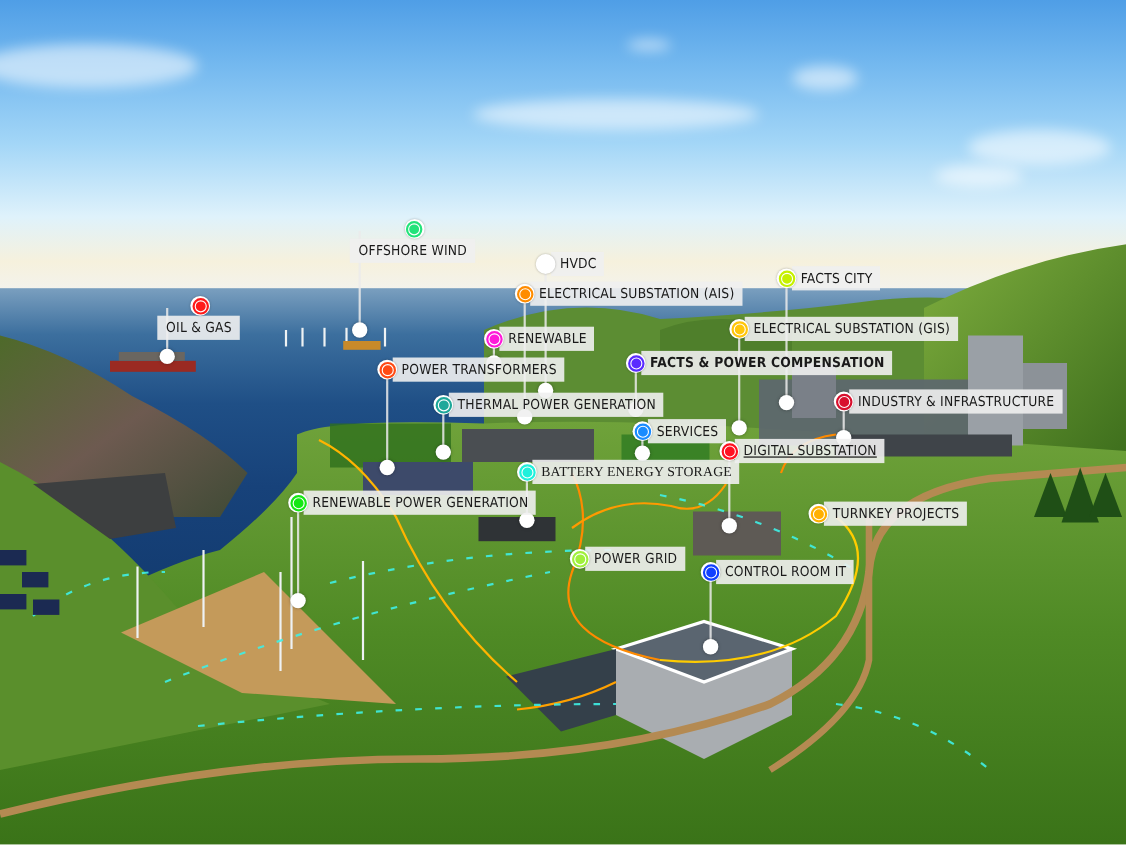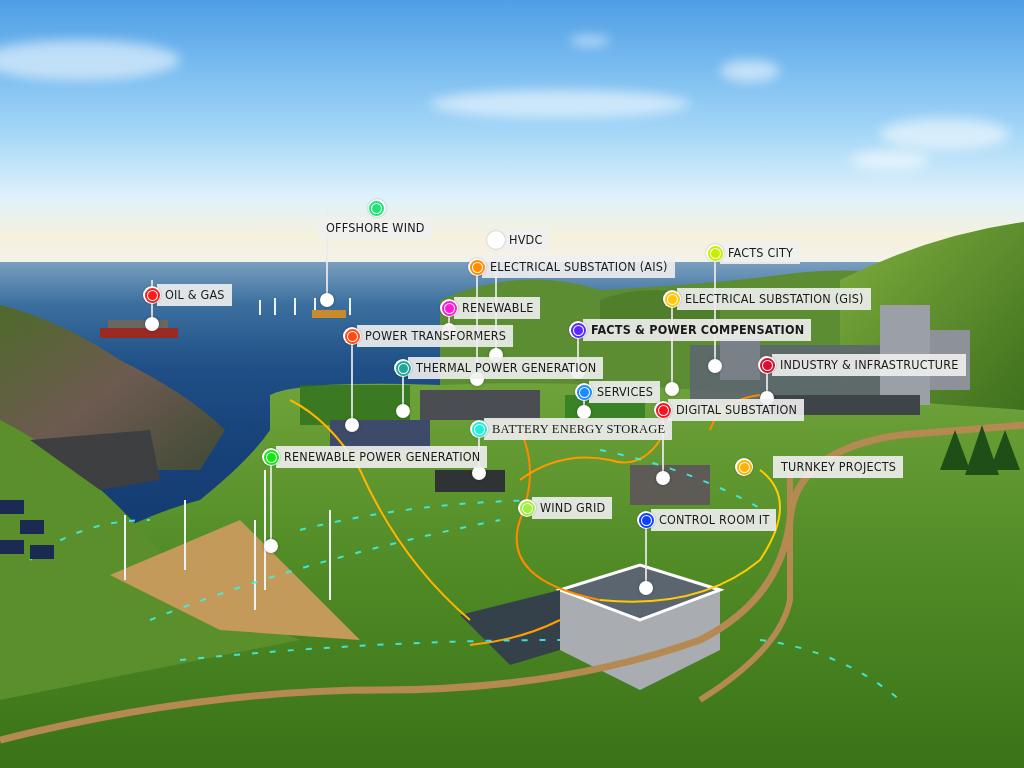--- a/index.html
+++ b/index.html
@@ -136,21 +136,21 @@
         <rect x="20" y="520" width="24" height="14"></rect>
       <rect x="0" y="540" width="24" height="14"></rect>
         <rect x="30" y="545" width="24" height="14"></rect>
     </g>
   </svg>
 
   <div id="hotspots">
       <div class="hotspot">
         <div class="pin" style="left: 151px; top: 280px; height: 44px;"></div>
         <div class="endpoint" style="left: 152px; top: 324px;"></div>
-        <div class="label" style="left: 143px; top: 284px;">
+        <div class="label" style="left: 143px; top: 269px; flex-direction: column;">
           <span class="ring">
             <span class="dot" style="background: rgb(255, 26, 26); color: rgb(255, 26, 26);"></span>
           </span>
           <span class="text">OIL &amp; GAS</span>
         </div>
       </div>
       <div class="hotspot">
         <div class="pin" style="left: 326px; top: 210px; height: 90px;"></div>
         <div class="endpoint" style="left: 327px; top: 300px;"></div>
         <div class="label" style="left: 318px; top: 199px; flex-direction: column;">
@@ -256,21 +256,21 @@
         <div class="label" style="left: 575px; top: 381px;">
           <span class="ring">
             <span class="dot" style="background: rgb(26, 140, 255); color: rgb(26, 140, 255);"></span>
           </span>
           <span class="text">SERVICES</span>
         </div>
       </div>
       <div class="hotspot">
         <div class="pin" style="left: 662px; top: 410px; height: 68px;"></div>
         <div class="endpoint" style="left: 663px; top: 478px;"></div>
-        <div class="label" style="left: 654px; top: 399px;">
+        <div class="label" style="left: 654px; top: 399px; text-decoration: underline;">
           <span class="ring">
             <span class="dot" style="background: rgb(255, 16, 32); color: rgb(255, 16, 32);"></span>
           </span>
           <span class="text">DIGITAL SUBSTATION</span>
         </div>
       </div>
       <div class="hotspot">
         <div class="pin" style="left: 478px; top: 429px; height: 44px;"></div>
         <div class="endpoint" style="left: 479px; top: 473px;"></div>
         <div class="label" style="left: 470px; top: 418px; font-family: Liberation Serif, serif;">
@@ -284,33 +284,33 @@
         <div class="pin" style="left: 270px; top: 457px; height: 89px;"></div>
         <div class="endpoint" style="left: 271px; top: 546px;"></div>
         <div class="label" style="left: 262px; top: 446px;">
           <span class="ring">
             <span class="dot" style="background: rgb(20, 232, 20); color: rgb(20, 232, 20);"></span>
           </span>
           <span class="text">RENEWABLE POWER GENERATION</span>
         </div>
       </div>
       <div class="hotspot">
-        <div class="label" style="left: 735px; top: 456px; gap: 24px;">
+        <div class="label" style="left: 735px; top: 456px;">
           <span class="ring">
             <span class="dot" style="background: rgb(255, 176, 0); color: rgb(255, 176, 0);"></span>
           </span>
           <span class="text">TURNKEY PROJECTS</span>
         </div>
       </div>
       <div class="hotspot">
         <div class="label" style="left: 518px; top: 497px;">
           <span class="ring">
             <span class="dot" style="background: rgb(160, 240, 60); color: rgb(160, 240, 60);"></span>
           </span>
-          <span class="text">WIND GRID</span>
+          <span class="text">POWER GRID</span>
         </div>
       </div>
       <div class="hotspot">
         <div class="pin" style="left: 645px; top: 520px; height: 68px;"></div>
         <div class="endpoint" style="left: 646px; top: 588px;"></div>
         <div class="label" style="left: 637px; top: 509px;">
           <span class="ring">
             <span class="dot" style="background: rgb(16, 64, 255); color: rgb(16, 64, 255);"></span>
           </span>
           <span class="text">CONTROL ROOM IT</span>

